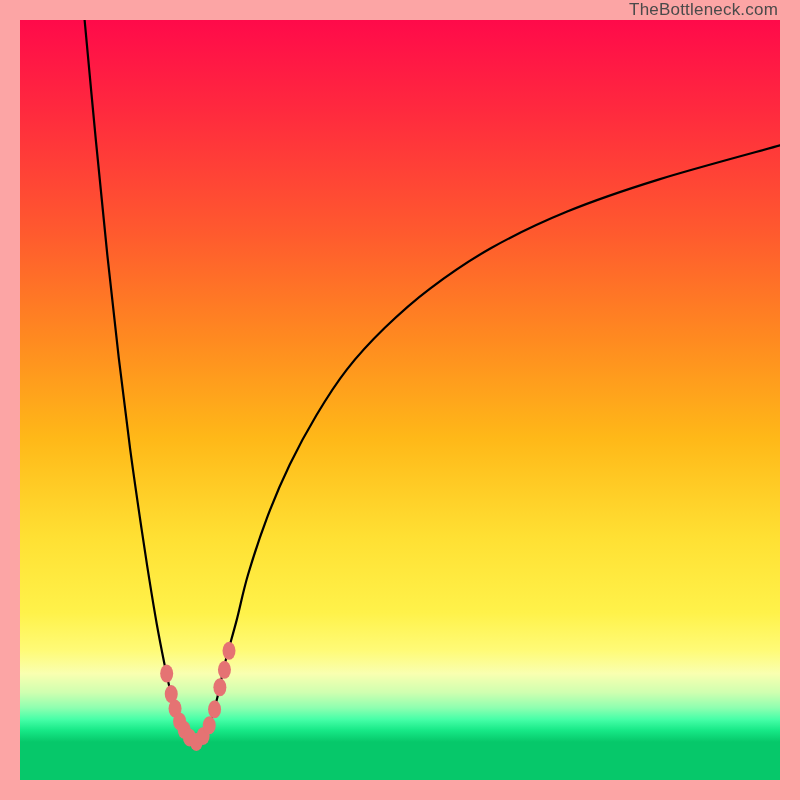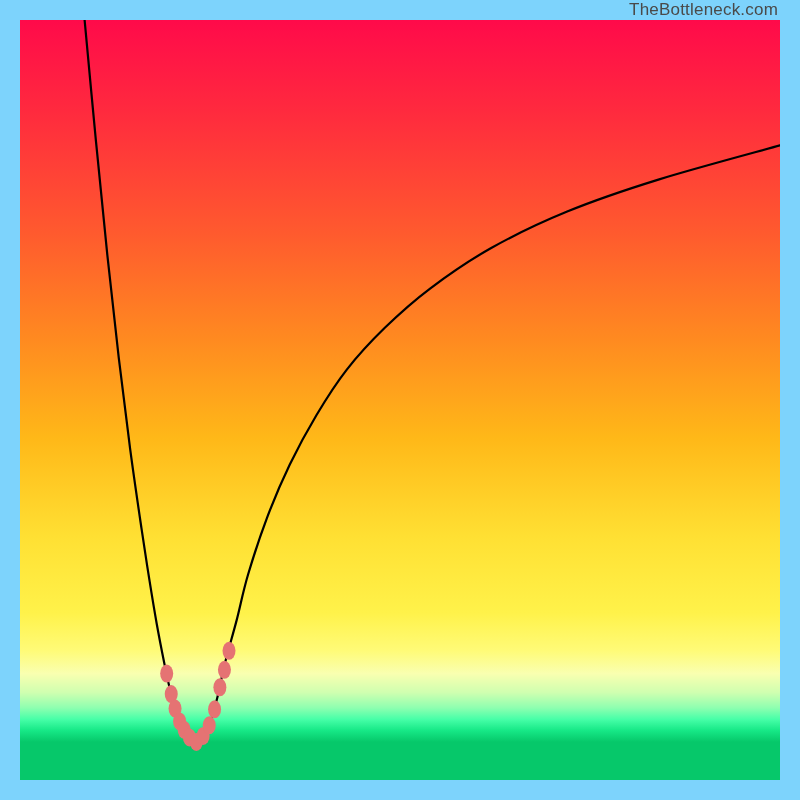--- a/index.html
+++ b/index.html
@@ -8,21 +8,21 @@
     width: 800px;
     height: 800px;
     overflow: hidden;
     background: #000;
     font-family: Arial, Helvetica, sans-serif;
   }
   .frame {
     position: relative;
     width: 800px;
     height: 800px;
-    background: #7dd3fc;
+    background: #fca5a5;
   }
   .plot-area {
     position: absolute;
     left: 20px;
     top: 20px;
     width: 760px;
     height: 760px;
     overflow: hidden;
   }
   .gradient-bg {

